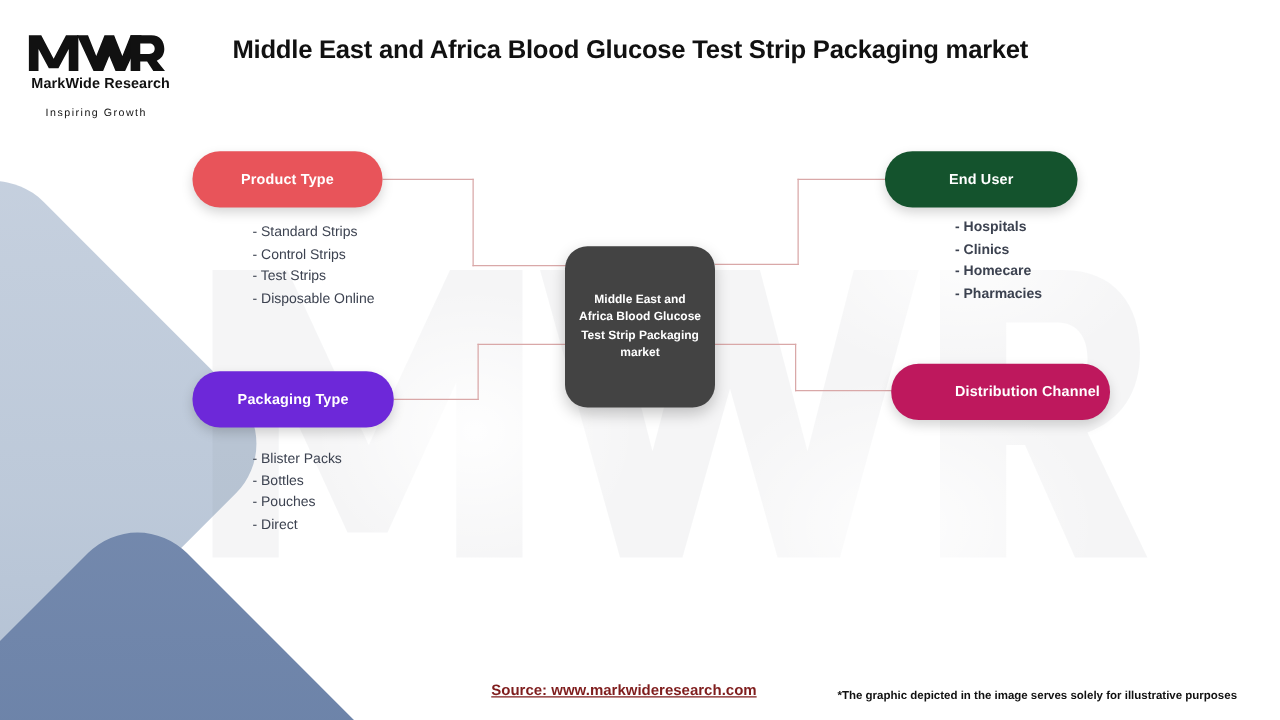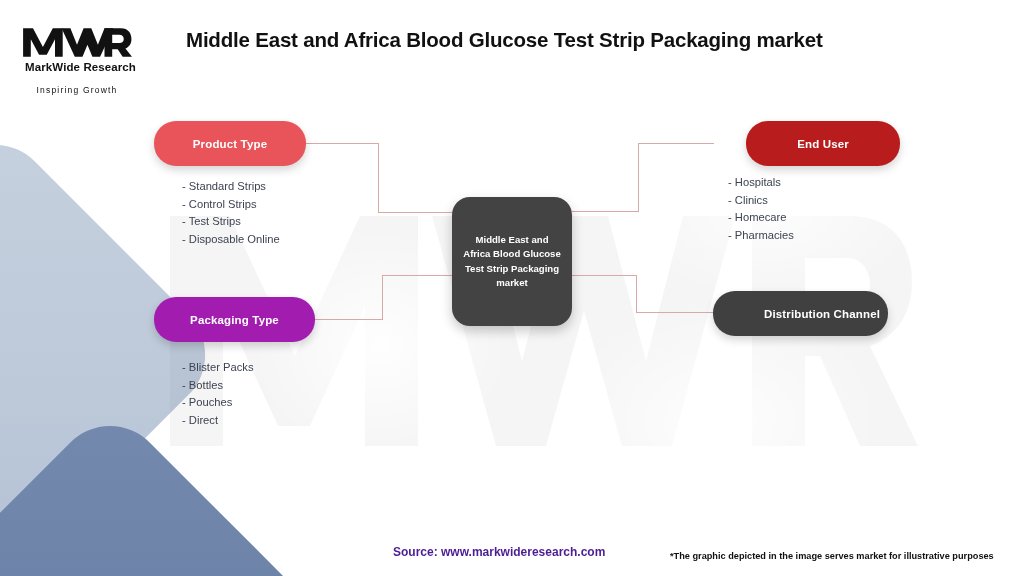--- a/index.html
+++ b/index.html
@@ -70,48 +70,48 @@
   .pill{
     position:absolute;
     border-radius:22px;
     display:flex;align-items:center;justify-content:center;
     color:#ffffff;font-weight:bold;font-size:11.5px;
     letter-spacing:.15px;
     box-shadow:0 4px 9px rgba(0,0,0,.17);
     text-align:center;
   }
   .pill-product{left:154px;top:121px;width:152px;height:45px;background:#e8545a;}
-  .pill-packaging{left:154px;top:297px;width:161px;height:45px;background:#a21caf;}
-  .pill-enduser{left:746px;top:121px;width:154px;height:45px;background:#b91c1c;}
-  .pill-distribution{left:713px;top:291px;width:132px;height:45px;background:#404040;padding-left:43px;}
+  .pill-packaging{left:154px;top:297px;width:161px;height:45px;background:#6d28d9;}
+  .pill-enduser{left:708px;top:121px;width:154px;height:45px;background:#14532d;}
+  .pill-distribution{left:713px;top:291px;width:132px;height:45px;background:#be185d;padding-left:43px;}
 
   .hub{
     position:absolute;left:452px;top:197px;width:120px;height:129px;
     background:#434343;border-radius:18px;
     box-shadow:0 5px 12px rgba(0,0,0,.22);
     display:flex;align-items:center;justify-content:center;
     padding:0 10px;box-sizing:border-box;
   }
   .hub-text{
     color:#fff;font-weight:bold;font-size:9.6px;line-height:1.5;
     text-align:center;
   }
 
   
   .items{position:absolute;font-size:11.2px;color:#3c4250;line-height:1.57;}
-  .items div{white-space:nowrap;}
+  .items div{white-space:nowrap;margin-left:20px;}
   .items-product{left:182px;top:178px;}
   .items-packaging{left:182px;top:359px;}
-  .items-enduser{left:728px;top:174px;}
+  .items-enduser{left:744px;top:174px;font-weight:bold;}
   .items-distribution{left:742px;top:344px;}
 
   
   .source{
     position:absolute;left:393px;top:545px;
-    font-size:12px;font-weight:bold;color:#4c1d95;white-space:nowrap;
+    font-size:12px;font-weight:bold;color:#7f1d1d;white-space:nowrap;text-decoration:underline;
   }
   .disclaimer{
     position:absolute;left:670px;top:551px;
     font-size:9.2px;font-weight:bold;color:#111;white-space:nowrap;
   }
 </style>
 </head>
 <body>
 
 <div id="canvas">
@@ -201,15 +201,15 @@
 
   <div class="items items-enduser">
     <div>- Hospitals</div>
     <div>- Clinics</div>
     <div>- Homecare</div>
     <div>- Pharmacies</div>
   </div>
 
 
   <div class="source">Source: www.markwideresearch.com</div>
-  <div class="disclaimer">*The graphic depicted in the image serves market for illustrative purposes</div>
+  <div class="disclaimer">*The graphic depicted in the image serves solely for illustrative purposes</div>
 
 </div>
 
 </body></html>

